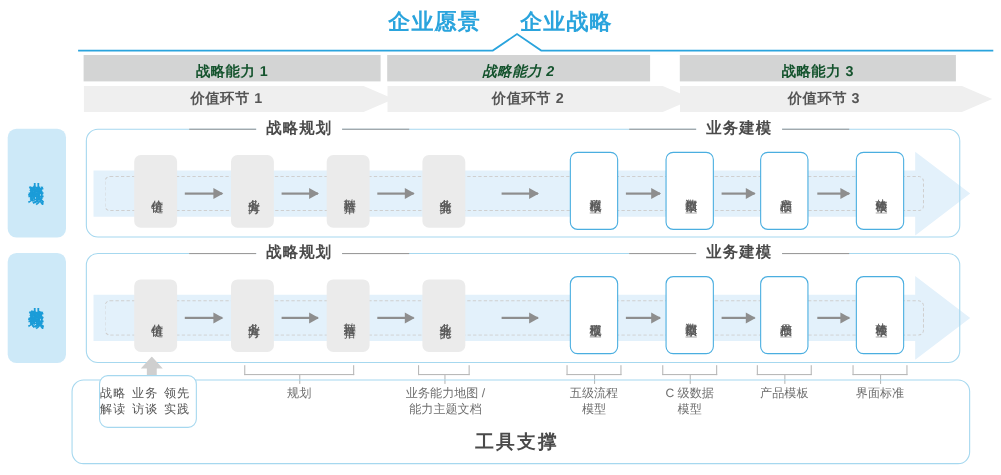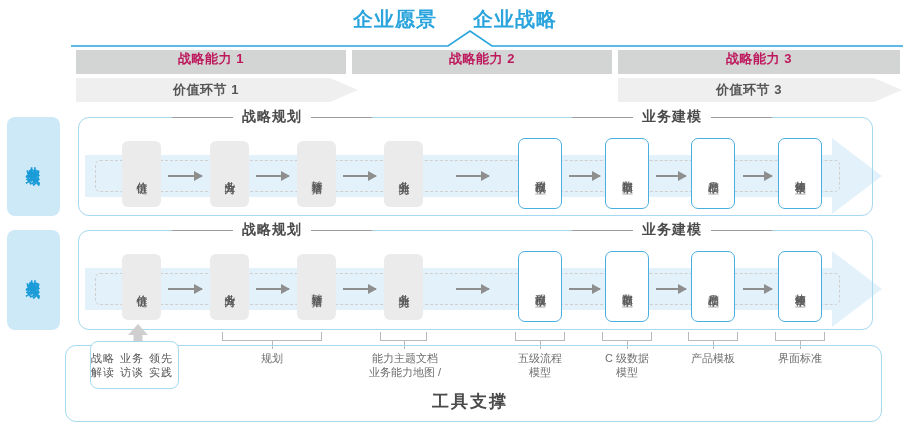--- a/index.html
+++ b/index.html
@@ -9,22 +9,22 @@
 
   
   .title-wrap{left:0;top:6px;width:910px;text-align:center;}
   .title-wrap span{display:inline-block;font-size:20px;font-weight:bold;color:#2aa4dd;letter-spacing:1px;vertical-align:top;text-align:right;}
   .title-gap{width:27px;}
 
   
   .topline{left:0;top:26px;}
 
   
-  .cap-bar{height:24px;background:#d3d4d4;color:#be185d;font-size:13px;font-weight:bold;
-           display:flex;align-items:flex-start;justify-content:center;letter-spacing:.5px;}
+  .cap-bar{height:24px;background:#d3d4d4;color:#14532d;font-size:13px;font-weight:bold;
+           display:flex;align-items:flex-end;justify-content:center;letter-spacing:.5px;}
   .val-bar{height:24px;background:#efefef;color:#555;font-size:13px;
            display:flex;align-items:center;justify-content:center;padding-right:22px;
            box-sizing:border-box;letter-spacing:.5px;
            clip-path:polygon(0 0, calc(100% - 28px) 0, 100% 50%, calc(100% - 28px) 100%, 0 100%);font-weight:bold;}
 
   
   .side{width:53px;background:#cde9f8;border-radius:8px;color:#1b9cd8;
         font-size:14px;font-weight:bold;letter-spacing:2px;
         display:flex;align-items:center;justify-content:center;
         writing-mode:vertical-rl;}
@@ -77,29 +77,32 @@
     <span>企业战略</span>
   </div>
 
   <svg class="abs topline" width="910" height="24">
     <polyline points="71,20 448,20 470,5 492,20 903,20" fill="none" stroke="#2aa4dd" stroke-width="1.6"></polyline>
   </svg>
 
   <div class="abs cap-bar" style="left:76px;top:50px;width:270px;">
     <span>战略能力 1</span>
   </div>
-  <div class="abs cap-bar" style="left:352px;top:50px;width:260px;">
+  <div class="abs cap-bar" style="left:352px;top:50px;width:239px;font-style:italic;">
     <span>战略能力 2</span>
   </div>
-  <div class="abs cap-bar" style="left:618px;top:50px;width:282px;">
+  <div class="abs cap-bar" style="left:618px;top:50px;width:251px;">
     <span>战略能力 3</span>
   </div>
 
   <div class="abs val-bar" style="left:76px;top:78px;width:282px;">
     <span>价值环节 1</span>
+  </div>
+  <div class="abs val-bar" style="left:352px;top:78px;width:278px;">
+    <span>价值环节 2</span>
   </div>
   <div class="abs val-bar" style="left:618px;top:78px;width:284px;">
     <span>价值环节 3</span>
   </div>
 
   <div class="abs side" style="left:7px;top:117px;height:99px;">
     <span>业务领域 1</span>
   </div>
   <div class="abs side" style="left:7px;top:230px;height:100px;">
     <span>业务领域 2</span>
@@ -255,22 +258,22 @@
   <div class="abs callout" style="left:90px;top:341px;width:89px;height:48px;">
     <span>战略解读</span>
     <span>业务访谈</span>
     <span>领先实践</span>
   </div>
 
   <div class="abs tlabel" style="left:202px;top:351px;width:140px;">
     <div>规划</div>
   </div>
   <div class="abs tlabel" style="left:335px;top:351px;width:140px;">
+    <div>业务能力地图 /</div>
     <div>能力主题文档</div>
-    <div>业务能力地图 /</div>
   </div>
   <div class="abs tlabel" style="left:480px;top:351px;width:120px;">
     <div>五级流程</div>
     <div>模型</div>
   </div>
   <div class="abs tlabel" style="left:567px;top:351px;width:120px;">
     <div>C 级数据</div>
     <div>模型</div>
   </div>
   <div class="abs tlabel" style="left:653px;top:351px;width:120px;">

